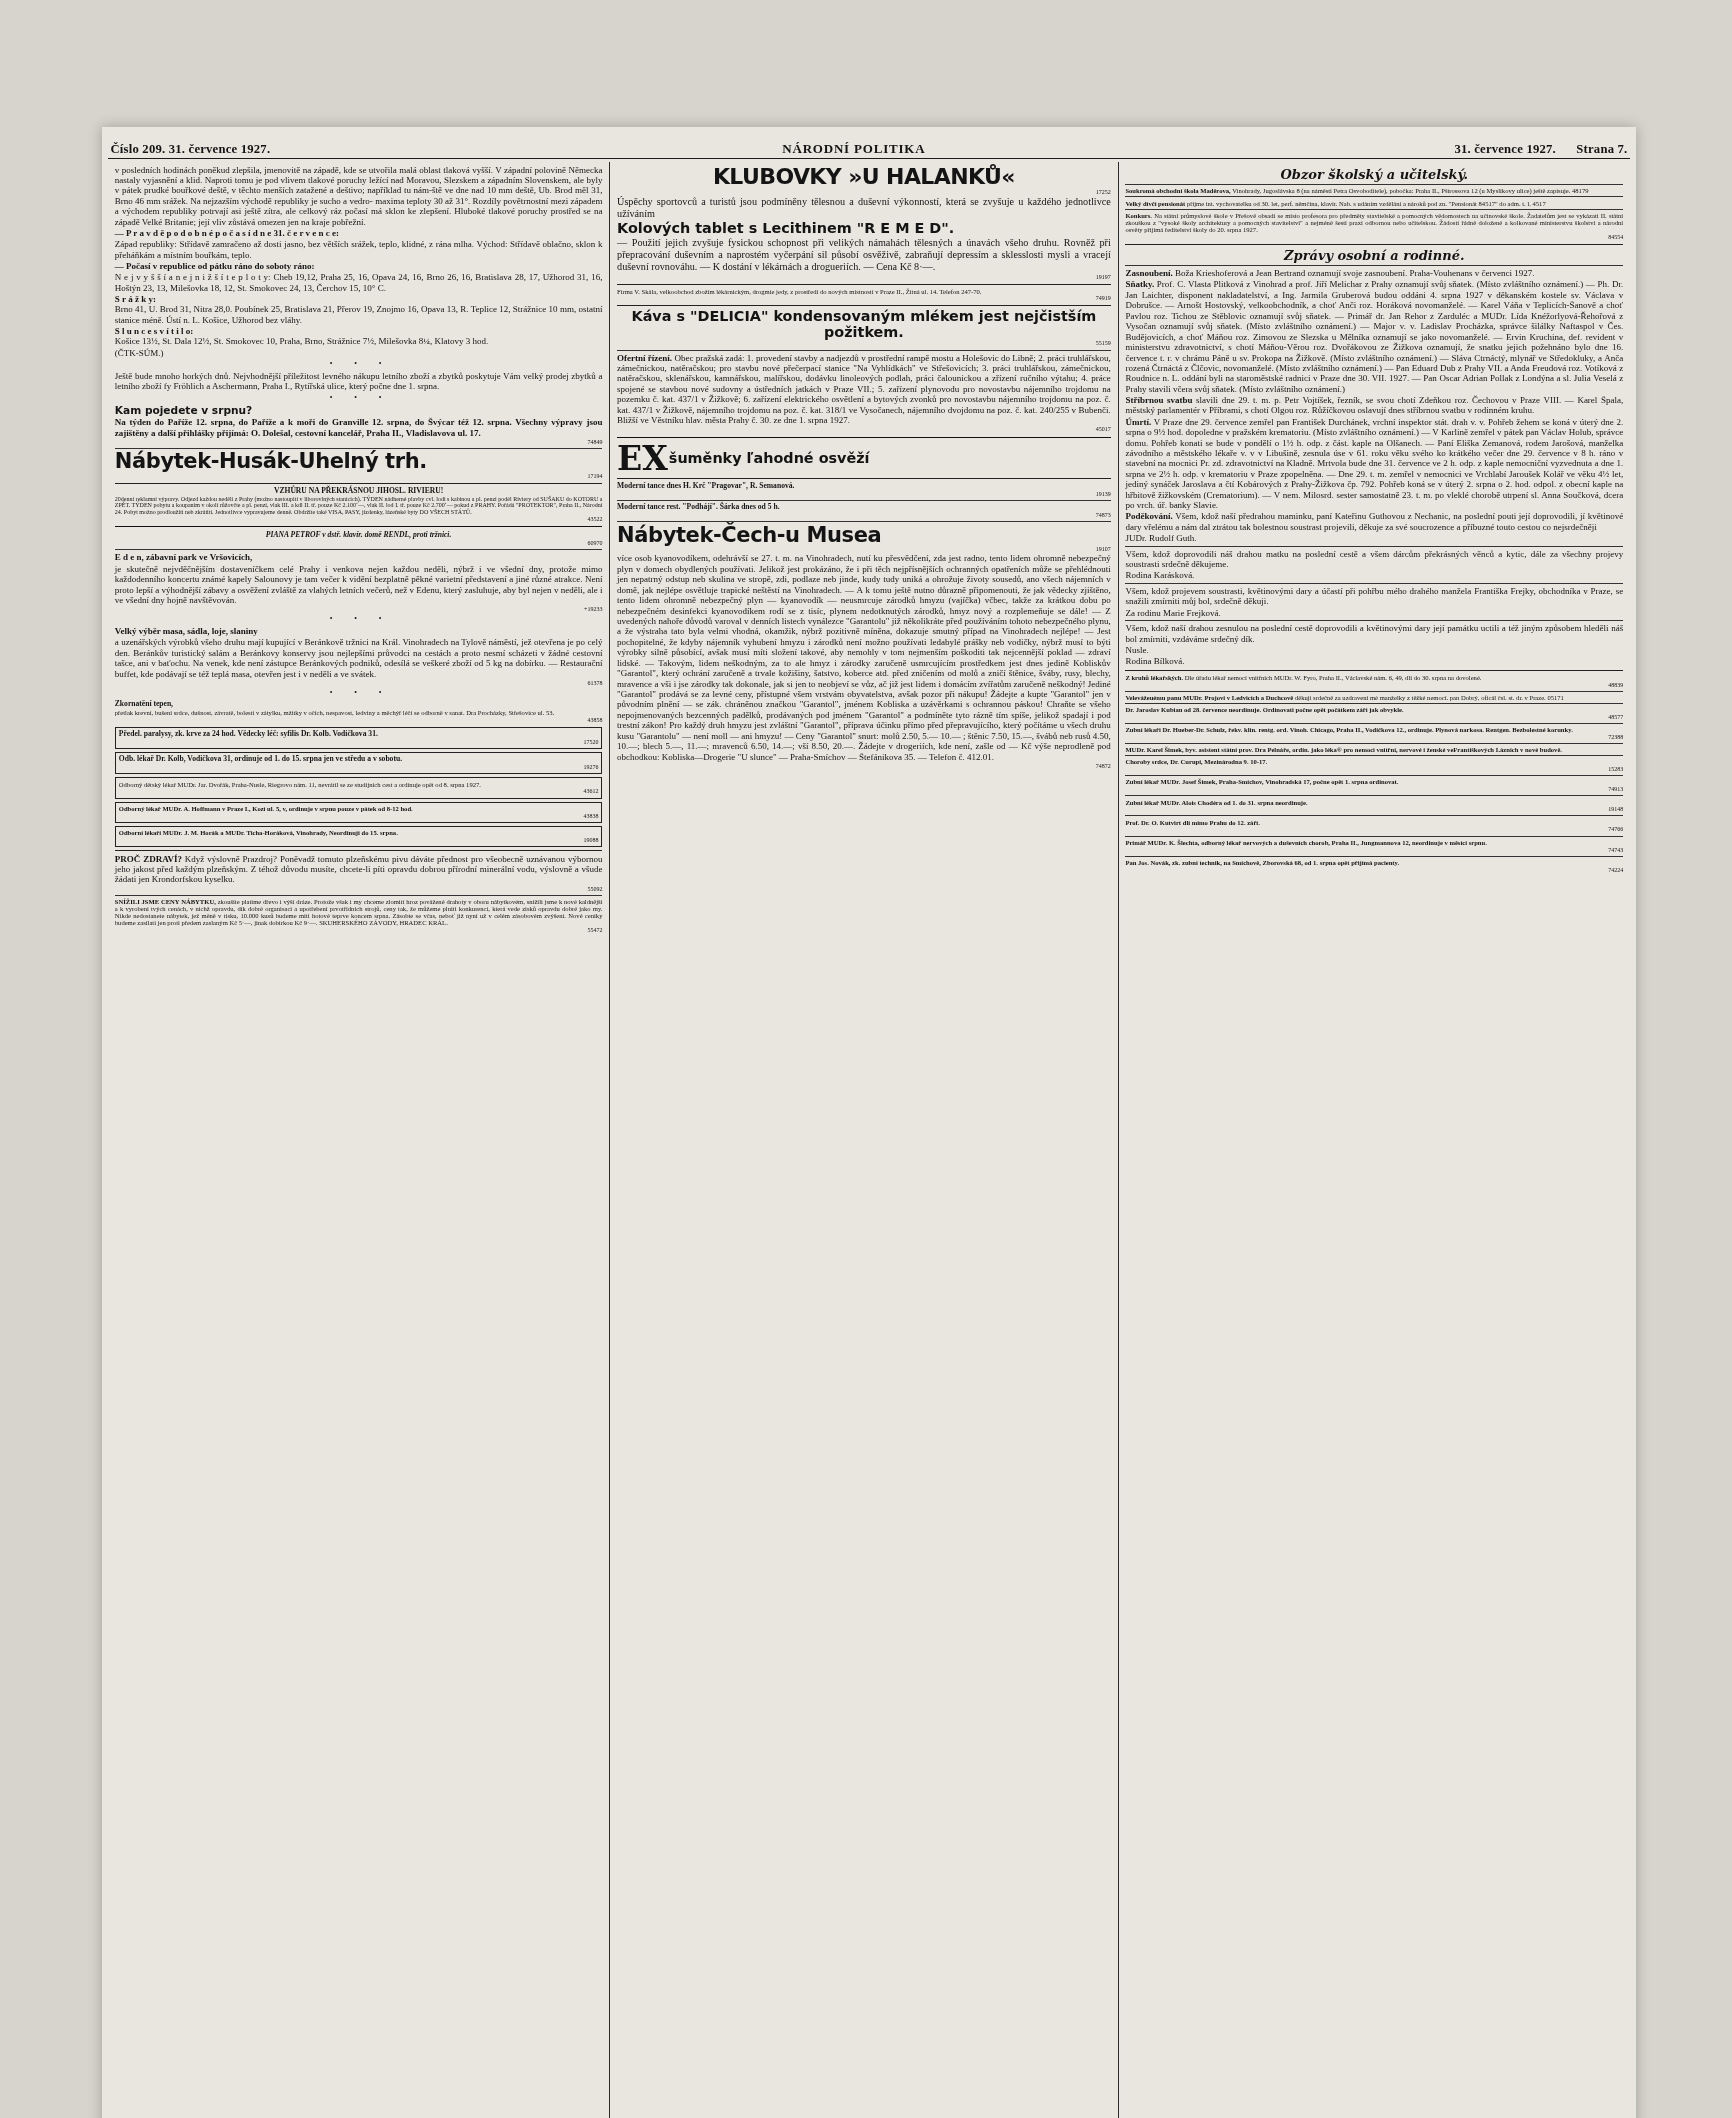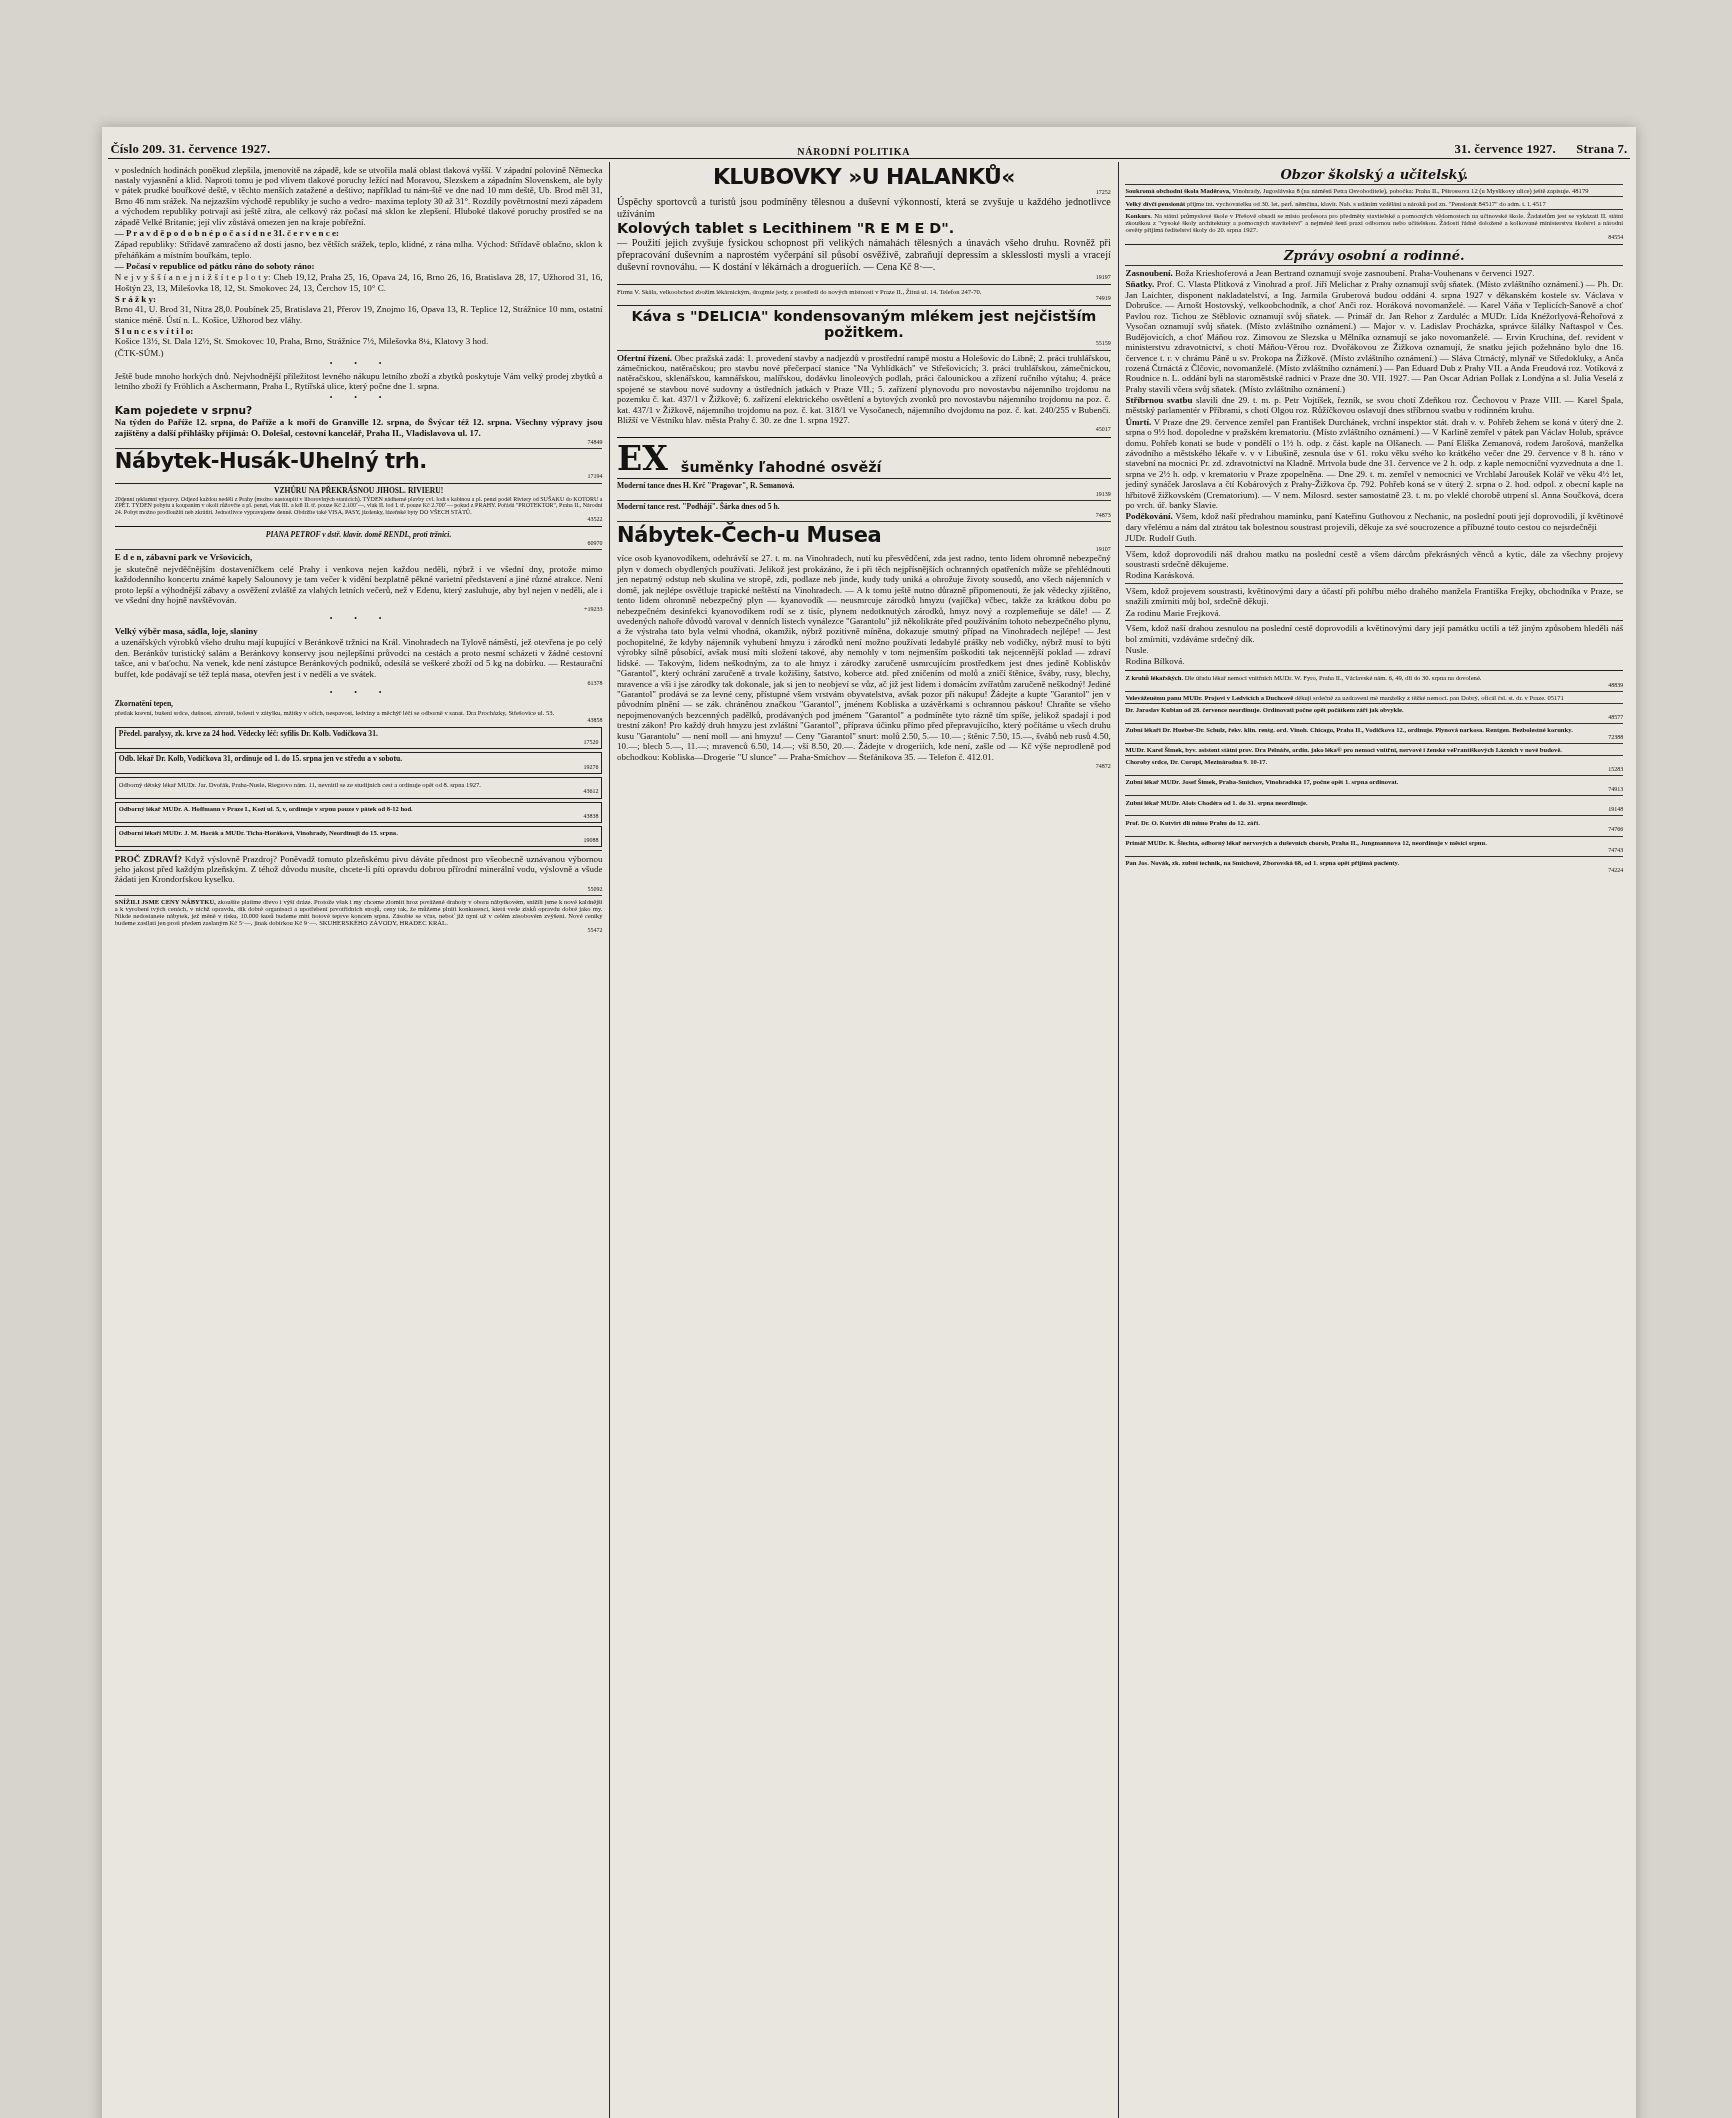--- a/index.html
+++ b/index.html
@@ -33,21 +33,21 @@
     display: flex;
     align-items: flex-end;
     justify-content: space-between;
     padding: 0 8.5px 2.5px 8.5px;
     box-sizing: border-box;
     font-size: 12.7px;
     font-weight: bold;
     letter-spacing: 0.2px;
   }
   .masthead .center {
-    font-size: 10px;
+    font-size: 13px;
     letter-spacing: 0.8px;
   }
   .masthead .right span { margin-left: 17px; margin-top: 14px; }
   .rule {
     position: absolute;
     left: 6px; right: 6px;
     top: 30.5px;
     border-top: 1.3px solid #1b1b1b;
   }
   
@@ -137,21 +137,21 @@
   }
   .ex-logo {
     font-family: "DejaVu Serif", serif;
     font-weight: bold;
     font-size: 33px;
     line-height: 1;
     display: inline-block;
     vertical-align: middle;
   }
   .lead { font-size: 10.2px; line-height: 1.18; }
-  .flexrow { display: flex; align-items: flex-end; gap: 13px; }
+  .flexrow { display: flex; align-items: center; gap: 1px; }
   .sig { font-weight: normal; }
 </style>
 </head>
 <body>
 
 <div class="page">
   <div class="sheet">
 
     <div class="masthead">
       <div class="left">Číslo 209.   31. července 1927.</div>

